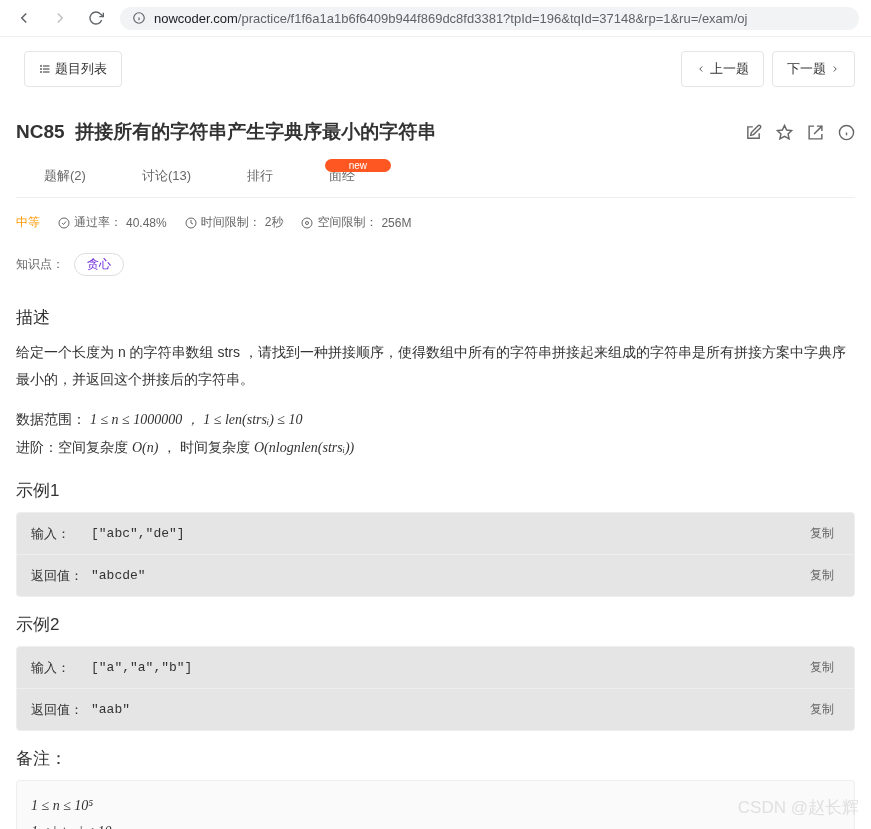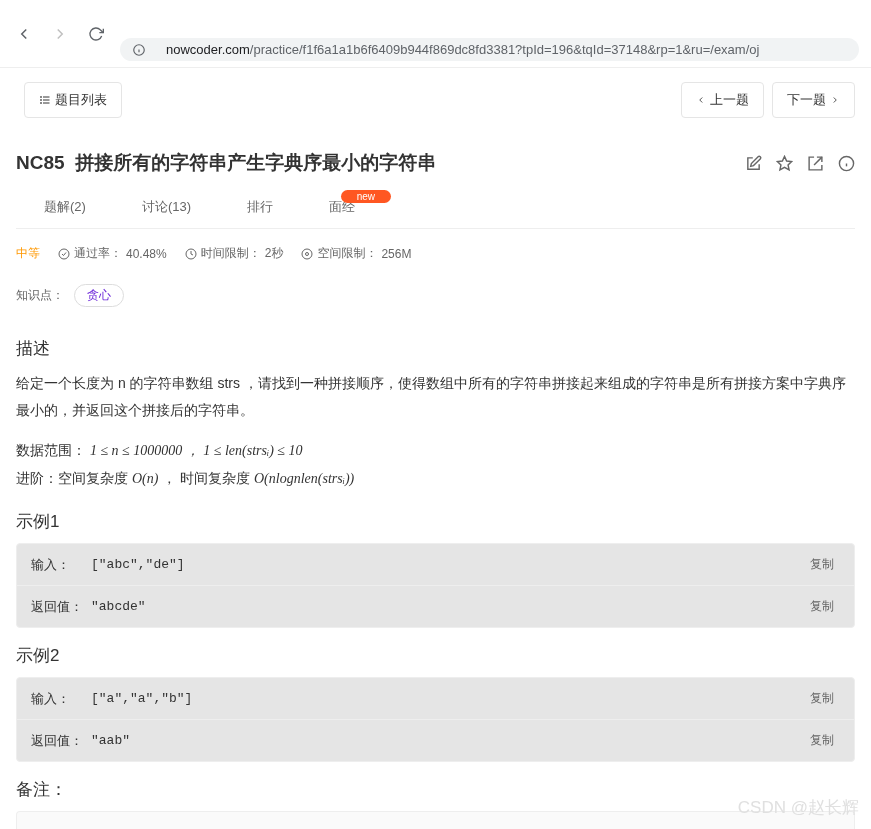--- a/index.html
+++ b/index.html
@@ -1,33 +1,33 @@
 <!DOCTYPE html>
 <html><head>
 <meta charset="utf-8">
 <style>
 * { box-sizing: border-box; margin: 0; padding: 0; }
 body { font-family: -apple-system, BlinkMacSystemFont, "Segoe UI", "PingFang SC", "Microsoft YaHei", sans-serif; background: #fff; color: #333; width: 871px; }
 .browser-bar { display: flex; align-items: center; padding: 6px 12px; gap: 12px; border-bottom: 1px solid #eee; }
 .nav-btn { width: 24px; height: 24px; display: flex; align-items: center; justify-content: center; color: #5f6368; cursor: pointer; }
 .nav-btn.disabled { color: #c0c0c0; }
-.url-bar { flex: 1; display: flex; align-items: center; gap: 20px; background: #f1f3f4; border-radius: 16px; padding: 4px 12px; font-size: 13px; color: #5f6368; overflow: hidden; white-space: nowrap; margin-top: 32px; }
+.url-bar { flex: 1; display: flex; align-items: center; gap: 8px; background: #f1f3f4; border-radius: 16px; padding: 4px 12px; font-size: 13px; color: #5f6368; overflow: hidden; white-space: nowrap; }
 .url-domain { color: #202124; }
 .topbar { display: flex; align-items: flex-end; padding: 14px 16px; gap: 8px; margin-left: 8px; }
 .btn-outline { border: 1px solid #e5e5e5; background: #fff; border-radius: 4px; padding: 8px 14px; font-size: 13px; color: #333; cursor: pointer; display: flex; align-items: center; gap: 4px; }
 .spacer { flex: 1; }
 .content { padding: 0 16px 20px; }
 .title-row { display: flex; align-items: center; padding: 18px 0 10px; }
 .title { font-size: 19px; font-weight: 600; color: #333; }
 .title-actions { display: flex; gap: 14px; color: #666; }
 .title-actions svg { cursor: pointer; }
 .tabs { display: flex; border-bottom: 1px solid #eee; position: relative; }
 .tab { padding: 12px 28px; font-size: 13px; color: #666; cursor: pointer; position: relative; }
 .tab.active { background: #1ecc8d; color: #fff; border-radius: 2px 2px 0 0; }
-.new-badge { position: absolute; top: 4px; right: -8px; background: #ff5722; color: #fff; font-size: 10px; padding: 1px 16px; border-radius: 8px; }
+.new-badge { position: absolute; top: 4px; right: -8px; background: #ff5722; color: #fff; font-size: 10px; padding: 1px 24px; border-radius: 8px; }
 .meta-row { display: flex; align-items: flex-start; gap: 18px; padding: 16px 0; font-size: 12px; color: #666; }
 .diff-tag { color: #ff9800; }
 .meta-item { display: flex; align-items: center; gap: 4px; }
 .meta-icon { width: 12px; height: 12px; }
 .knowledge-row { display: flex; align-items: center; gap: 10px; padding: 6px 0 18px; font-size: 12px; color: #666; }
 .chip { border: 1px solid #ddd; border-radius: 12px; padding: 2px 12px; font-size: 12px; color: #6d28d9; cursor: pointer; }
 .section-title { font-size: 17px; font-weight: 500; color: #333; margin: 12px 0 10px; }
 .desc { font-size: 14px; color: #333; line-height: 1.9; margin-bottom: 14px; }
 .math-block { font-size: 14px; color: #333; line-height: 1.9; margin-bottom: 18px; }
 .math { font-family: "Cambria Math", "STIX", Georgia, serif; font-style: italic; }

